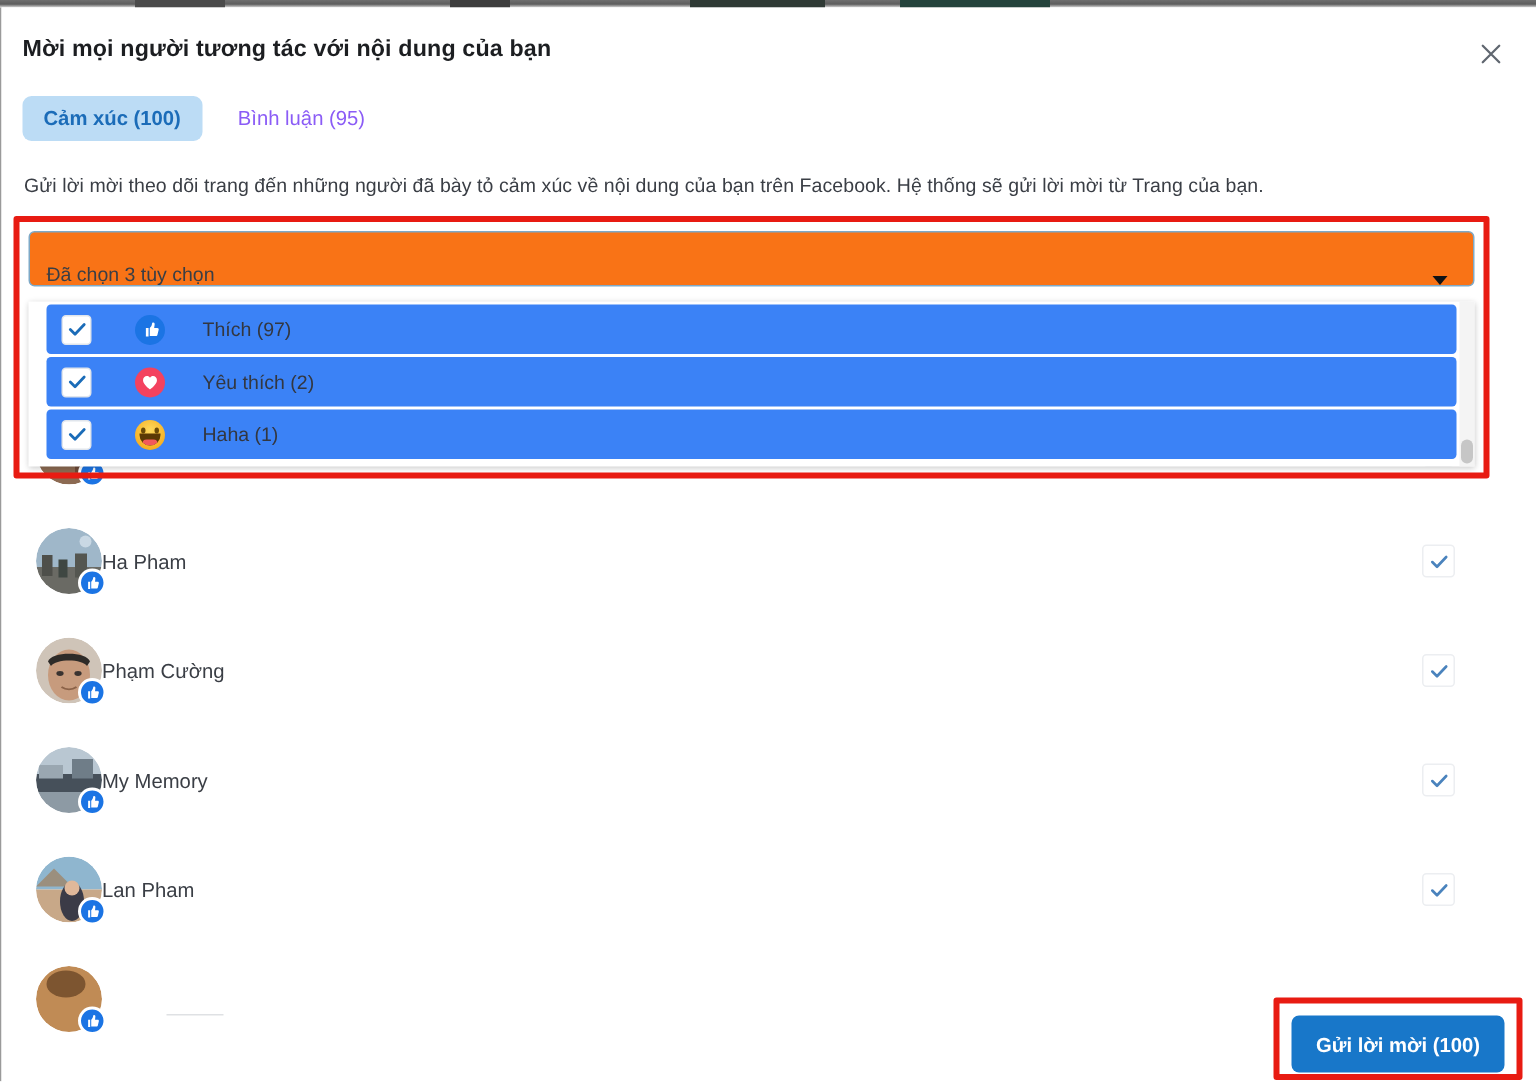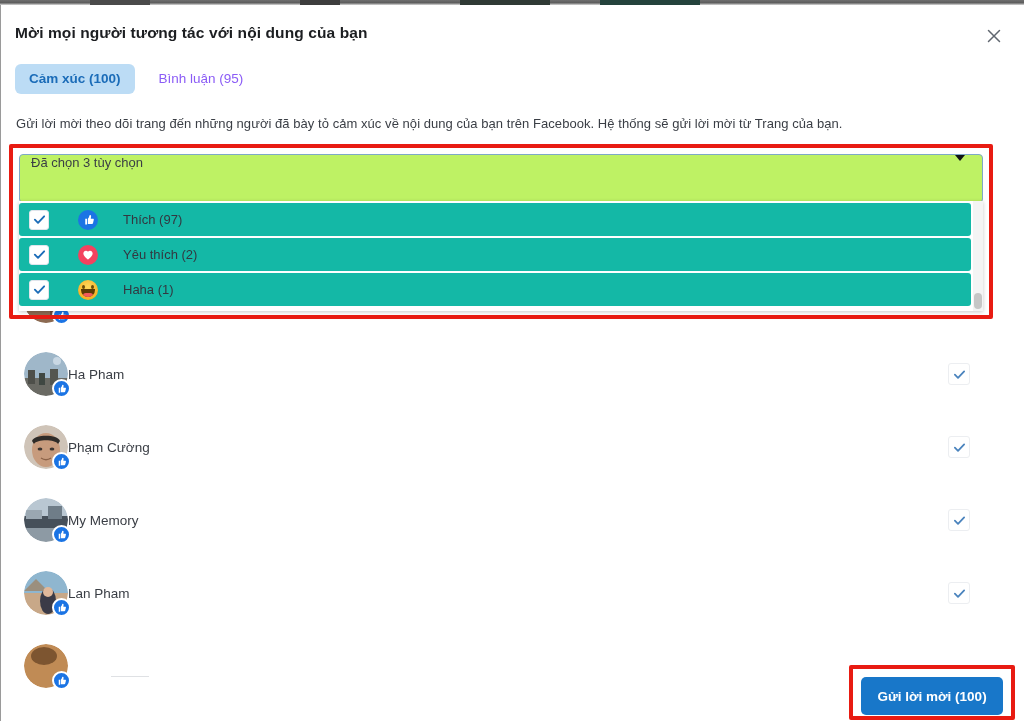--- a/index.html
+++ b/index.html
@@ -147,26 +147,26 @@
     width: 166px;
     height: 55px;
   }
 
   
   .select-box {
     position: absolute;
     left: 18px;
     top: 149px;
     width: 964px;
-    height: 49px;
+    height: 37px;
     border: 1px solid #7ea9c7;
     border-radius: 4px;
-    background: #bef264;
-    display: flex;
-    align-items: flex-start;
+    background: #f97316;
+    display: flex;
+    align-items: flex-end;
     z-index: 40;
     cursor: pointer;
   }
   .select-value {
     font-size: 13px;
     color: #3a3e45;
     padding-left: 11px;
     flex: 1;
   }
   .select-caret {
@@ -201,22 +201,22 @@
     right: 1px; top: 92px;
     width: 8px; height: 16px;
     background: #c6c6c6;
     border-radius: 4px;
     cursor: pointer;
   }
 
   .dd-option {
     position: relative;
     height: 33px;
-    margin: 0 12px 2px 0;
-    background: #14b8a6;
+    margin: 0 12px 2px 12px;
+    background: #3b82f6;
     border-radius: 3px;
     display: flex;
     align-items: center;
     padding-left: 10px;
     cursor: pointer;
     gap: 12px;
   }
 
   .dd-check {
     width: 20px; height: 20px;

